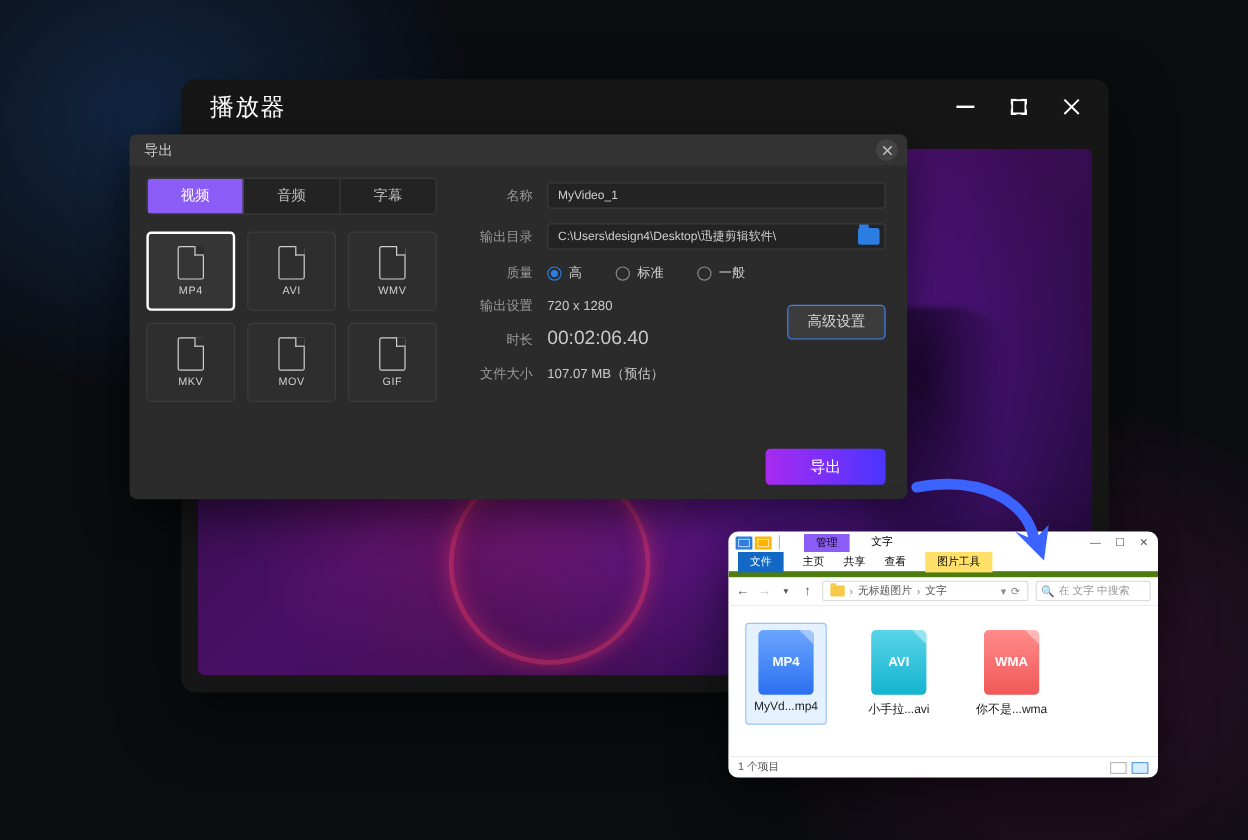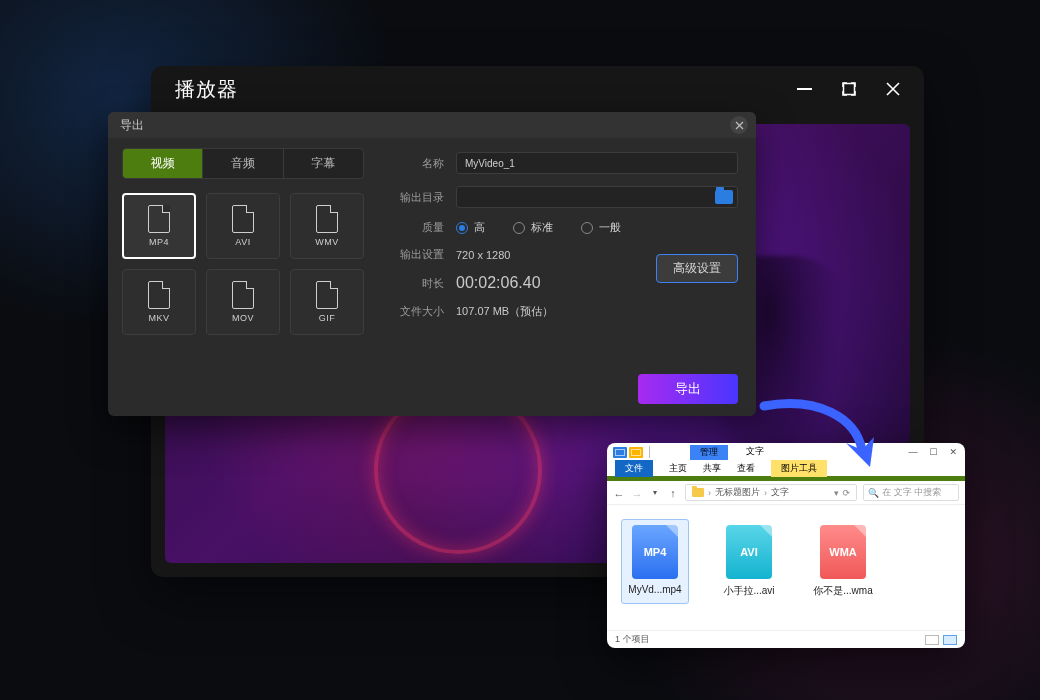--- a/index.html
+++ b/index.html
@@ -55,21 +55,21 @@
   }
   .export .dlgbar .close {
     width:18px; height:18px; border-radius:50%; background:#434343;
     display:flex; align-items:center; justify-content:center; color:#bbb; font-size:11px;
   }
   .export .body { display:flex; height:calc(100% - 26px); }
   .export .left { width: 270px; padding: 10px 14px; }
   .tabs { display:flex; background:#232323; border:1px solid #3a3a3a; border-radius:4px; overflow:hidden; }
   .tabs .tab { flex:1; text-align:center; padding:6px 0; font-size:12px; color:#bdbdbd; border-right:1px solid #3a3a3a; }
   .tabs .tab:last-child{ border-right:none; }
-  .tabs .tab.active{ background:#4d7c0f; color:#fff; }
+  .tabs .tab.active{ background:#8b5cf6; color:#fff; }
 
   .fmt-grid { margin-top:14px; display:grid; grid-template-columns:repeat(3, 1fr); gap:10px; }
   .fmt {
     height:66px; border:1px solid #3d3d3d; border-radius:4px;
     display:flex; flex-direction:column; align-items:center; justify-content:center; gap:4px;
     background:#2e2e2e;
   }
   .fmt.sel { border:2px solid #fff; background:#353535; }
   .fmt .doc {
     width:22px; height:28px; border:1.5px solid #cfcfcf; border-radius:2px;
@@ -120,21 +120,21 @@
     position:absolute; left:607px; top:443px; width:358px; height:205px;
     background:#fff; border-radius:8px; box-shadow:0 16px 44px rgba(0,0,0,.55);
     overflow:hidden; z-index:2;
   }
   .ex-top { height:18px; display:flex; align-items:center; font-size:9px; }
   .ex-top .left { display:flex; align-items:center; gap:2px; padding-left:6px; }
   .ex-top .qat { width:14px; height:11px; background:#2b7de1; border-radius:1px; display:inline-block; position:relative; }
   .ex-top .qat::after{content:"";position:absolute;inset:2px;border:1px solid rgba(255,255,255,.6);}
   .ex-top .sep{ width:1px; height:12px; background:#bbb; margin:0 4px; }
   .ex-top .mid { display:flex; gap:18px; margin-left:16px; }
-  .ex-top .mid .ytab{ background:#3b82f6; padding:1px 10px;margin-left:20px; }
+  .ex-top .mid .ytab{ background:#8b5cf6; padding:1px 10px; }
   .ex-top .wctrl { margin-left:auto; display:flex; gap:12px; padding-right:8px; color:#555; }
   .ex-rib { height:20px; display:flex; align-items:center; gap:16px; font-size:9px; padding-left:8px; border-bottom:5px solid #4d7c0f; }
   .ex-rib .file{ background:#1368c5; color:#fff; padding:2px 10px; }
   .ex-rib .ytab{ background:#ffe169; padding:2px 10px; }
   .ex-nav { height:24px; display:flex; align-items:center; gap:6px; padding:0 6px; border-bottom:1px solid #eee; font-size:9px; color:#555; }
   .ex-nav .arr{ font-size:11px; width:12px; text-align:center; }
   .ex-nav .path{ flex:1; border:1px solid #ddd; height:17px; border-radius:2px; display:flex; align-items:center; padding:0 6px; gap:4px; }
   .ex-nav .search{ width:96px; border:1px solid #ddd; height:17px; border-radius:2px; display:flex; align-items:center; padding:0 4px; color:#999; gap:3px;}
   .ex-nav .fi{ width:12px; height:9px; background:#f7c948; border-radius:1px; display:inline-block; position:relative;}
   .ex-nav .fi::before{content:"";position:absolute;top:-2px;left:0;width:5px;height:2px;background:#f7c948;border-radius:1px 1px 0 0;}
@@ -229,20 +229,21 @@
     <div class="right">
       <div class="row">
         <div class="k">名称</div>
         <div class="txtbox">
             <span>MyVideo_1</span>
           </div>
       </div>
       <div class="row">
         <div class="k">输出目录</div>
         <div class="txtbox">
+          <span>C:\Users\design4\Desktop\迅捷剪辑软件\</span>
           <span class="folder-ic"></span>
         </div>
       </div>
       <div class="row">
         <div class="k">质量</div>
         <div class="radios">
           <div class="radio sel">
               <span class="dot"></span>
               <span>高</span>
             </div>

